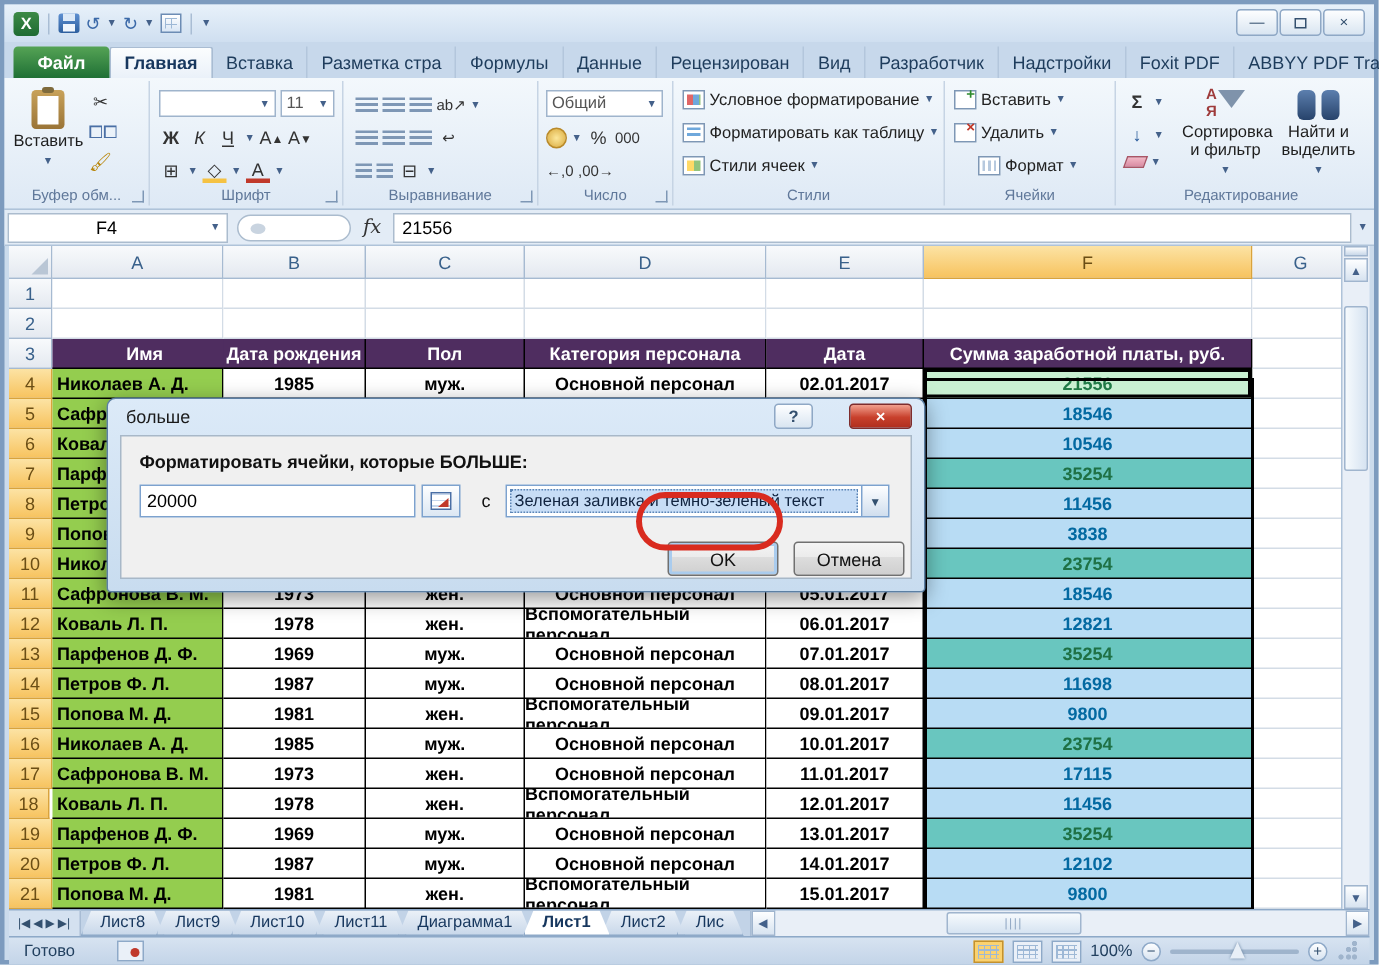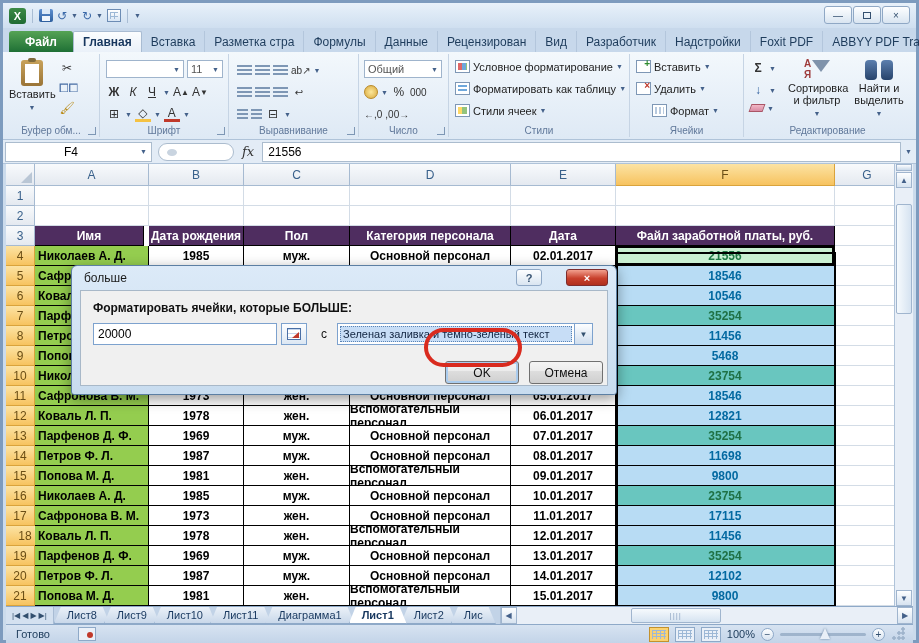--- a/index.html
+++ b/index.html
@@ -460,26 +460,26 @@
         <div class="cell " style="left: 829px; top: 22px; width: 65px; height: 20px;"></div>
         <div class="rhdr" style="left: 0px; top: 42px; width: 29px; height: 20px;">2</div>
         <div class="cell " style="left: 29px; top: 42px; width: 114px; height: 20px;"></div>
         <div class="cell " style="left: 143px; top: 42px; width: 95px; height: 20px;"></div>
         <div class="cell " style="left: 238px; top: 42px; width: 106px; height: 20px;"></div>
         <div class="cell " style="left: 344px; top: 42px; width: 161px; height: 20px;"></div>
         <div class="cell " style="left: 505px; top: 42px; width: 105px; height: 20px;"></div>
         <div class="cell " style="left: 610px; top: 42px; width: 219px; height: 20px;"></div>
         <div class="cell " style="left: 829px; top: 42px; width: 65px; height: 20px;"></div>
         <div class="rhdr" style="left: 0px; top: 62px; width: 29px; height: 20px;">3</div>
-        <div class="cell tb hdr3" style="left: 29px; top: 62px; width: 109px; height: 20px;">Имя</div>
+        <div class="cell tb hdr3" style="left: 29px; top: 62px; width: 124px; height: 20px;">Имя</div>
         <div class="cell tb hdr3" style="left: 143px; top: 62px; width: 95px; height: 20px;">Дата рождения</div>
         <div class="cell tb hdr3" style="left: 238px; top: 62px; width: 106px; height: 20px;">Пол</div>
         <div class="cell tb hdr3" style="left: 344px; top: 62px; width: 161px; height: 20px;">Категория персонала</div>
         <div class="cell tb hdr3" style="left: 505px; top: 62px; width: 105px; height: 20px;">Дата</div>
-        <div class="cell tb hdr3" style="left: 610px; top: 62px; width: 219px; height: 20px;">Файл заработной платы, руб.</div>
+        <div class="cell tb hdr3" style="left: 610px; top: 62px; width: 219px; height: 20px;">Сумма заработной платы, руб.</div>
         <div class="cell " style="left: 829px; top: 62px; width: 65px; height: 20px;"></div>
         <div class="rhdr sel" style="left: 0px; top: 82px; width: 29px; height: 20px;">4</div>
         <div class="cell tb namec" style="left: 29px; top: 82px; width: 114px; height: 20px;">Николаев А. Д.</div>
         <div class="cell tb ctr" style="left: 143px; top: 82px; width: 95px; height: 20px;">1985</div>
         <div class="cell tb ctr" style="left: 238px; top: 82px; width: 106px; height: 20px;">муж.</div>
         <div class="cell tb ctr" style="left: 344px; top: 82px; width: 161px; height: 20px;">Основной персонал</div>
         <div class="cell tb ctr" style="left: 505px; top: 82px; width: 105px; height: 20px;">02.01.2017</div>
         <div class="cell tb sum suma" style="left: 610px; top: 82px; width: 219px; height: 20px;">21556</div>
         <div class="cell " style="left: 829px; top: 82px; width: 65px; height: 20px;"></div>
         <div class="rhdr sel" style="left: 0px; top: 102px; width: 29px; height: 20px;">5</div>
@@ -513,21 +513,21 @@
         <div class="cell tb ctr" style="left: 344px; top: 162px; width: 161px; height: 20px;">Основной персонал</div>
         <div class="cell tb ctr" style="left: 505px; top: 162px; width: 105px; height: 20px;">04.01.2017</div>
         <div class="cell tb sum" style="left: 610px; top: 162px; width: 219px; height: 20px;">11456</div>
         <div class="cell " style="left: 829px; top: 162px; width: 65px; height: 20px;"></div>
         <div class="rhdr sel" style="left: 0px; top: 182px; width: 29px; height: 20px;">9</div>
         <div class="cell tb namec" style="left: 29px; top: 182px; width: 114px; height: 20px;">Попова М. Д.</div>
         <div class="cell tb ctr" style="left: 143px; top: 182px; width: 95px; height: 20px;">1981</div>
         <div class="cell tb ctr" style="left: 238px; top: 182px; width: 106px; height: 20px;">жен.</div>
         <div class="cell tb ctr" style="left: 344px; top: 182px; width: 161px; height: 20px;">Вспомогательный персонал</div>
         <div class="cell tb ctr" style="left: 505px; top: 182px; width: 105px; height: 20px;">04.01.2017</div>
-        <div class="cell tb sum" style="left: 610px; top: 182px; width: 219px; height: 20px;">5468</div>
+        <div class="cell tb sum" style="left: 610px; top: 182px; width: 219px; height: 20px;">3838</div>
         <div class="cell " style="left: 829px; top: 182px; width: 65px; height: 20px;"></div>
         <div class="rhdr sel" style="left: 0px; top: 202px; width: 29px; height: 20px;">10</div>
         <div class="cell tb namec" style="left: 29px; top: 202px; width: 114px; height: 20px;">Николаев А. Д.</div>
         <div class="cell tb ctr" style="left: 143px; top: 202px; width: 95px; height: 20px;">1985</div>
         <div class="cell tb ctr" style="left: 238px; top: 202px; width: 106px; height: 20px;">муж.</div>
         <div class="cell tb ctr" style="left: 344px; top: 202px; width: 161px; height: 20px;">Основной персонал</div>
         <div class="cell tb ctr" style="left: 505px; top: 202px; width: 105px; height: 20px;">05.01.2017</div>
         <div class="cell tb sum sumg" style="left: 610px; top: 202px; width: 219px; height: 20px;">23754</div>
         <div class="cell " style="left: 829px; top: 202px; width: 65px; height: 20px;"></div>
         <div class="rhdr sel" style="left: 0px; top: 222px; width: 29px; height: 20px;">11</div>
@@ -579,21 +579,21 @@
         <div class="cell tb sum sumg" style="left: 610px; top: 322px; width: 219px; height: 20px;">23754</div>
         <div class="cell " style="left: 829px; top: 322px; width: 65px; height: 20px;"></div>
         <div class="rhdr sel" style="left: 0px; top: 342px; width: 29px; height: 20px;">17</div>
         <div class="cell tb namec" style="left: 29px; top: 342px; width: 114px; height: 20px;">Сафронова В. М.</div>
         <div class="cell tb ctr" style="left: 143px; top: 342px; width: 95px; height: 20px;">1973</div>
         <div class="cell tb ctr" style="left: 238px; top: 342px; width: 106px; height: 20px;">жен.</div>
         <div class="cell tb ctr" style="left: 344px; top: 342px; width: 161px; height: 20px;">Основной персонал</div>
         <div class="cell tb ctr" style="left: 505px; top: 342px; width: 105px; height: 20px;">11.01.2017</div>
         <div class="cell tb sum" style="left: 610px; top: 342px; width: 219px; height: 20px;">17115</div>
         <div class="cell " style="left: 829px; top: 342px; width: 65px; height: 20px;"></div>
-        <div class="rhdr sel" style="left: 0px; top: 362px; width: 39px; height: 20px; text-align: center;">18</div>
+        <div class="rhdr sel" style="left: 0px; top: 362px; width: 27px; height: 20px; text-align: center;">18</div>
         <div class="cell tb namec" style="left: 29px; top: 362px; width: 114px; height: 20px;">Коваль Л. П.</div>
         <div class="cell tb ctr" style="left: 143px; top: 362px; width: 95px; height: 20px;">1978</div>
         <div class="cell tb ctr" style="left: 238px; top: 362px; width: 106px; height: 20px;">жен.</div>
         <div class="cell tb ctr" style="left: 344px; top: 362px; width: 161px; height: 20px;">Вспомогательный персонал</div>
         <div class="cell tb ctr" style="left: 505px; top: 362px; width: 105px; height: 20px;">12.01.2017</div>
         <div class="cell tb sum" style="left: 610px; top: 362px; width: 219px; height: 20px;">11456</div>
         <div class="cell " style="left: 829px; top: 362px; width: 65px; height: 20px;"></div>
         <div class="rhdr sel" style="left: 0px; top: 382px; width: 29px; height: 20px;">19</div>
         <div class="cell tb namec" style="left: 29px; top: 382px; width: 114px; height: 20px;">Парфенов Д. Ф.</div>
         <div class="cell tb ctr" style="left: 143px; top: 382px; width: 95px; height: 20px;">1969</div>

